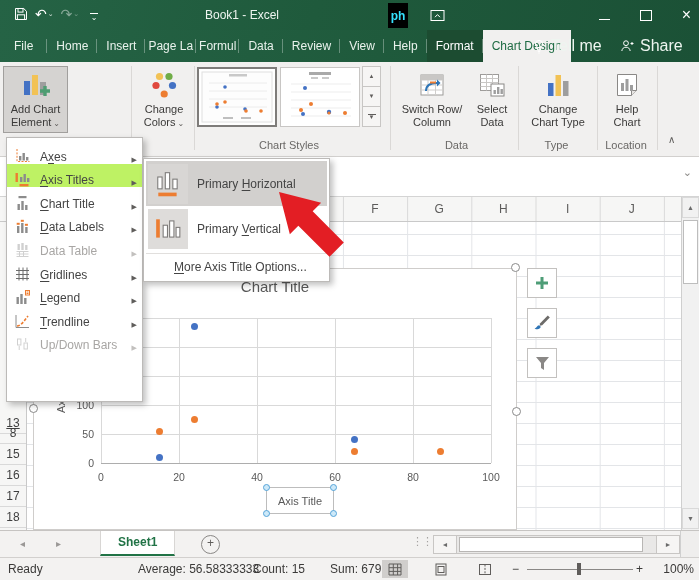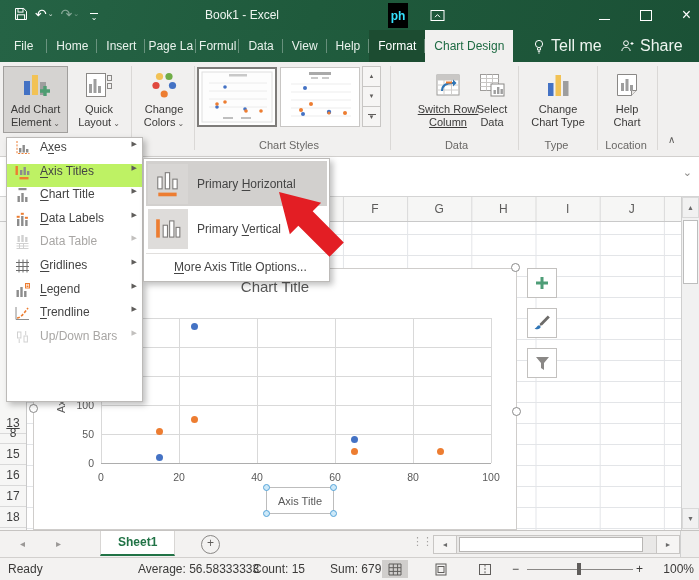--- a/index.html
+++ b/index.html
@@ -88,21 +88,21 @@
                font-size:11px;color:#595959;white-space:nowrap;}
   .xaxis-titlebox{position:absolute;left:232px;top:218px;width:66px;height:25px;border:1px solid #bdbdbd;
                   background:#fff;display:flex;align-items:center;justify-content:center;font-size:11px;color:#595959;}
   .bh{position:absolute;width:7px;height:7px;border-radius:50%;background:#cde9f9;border:1px solid #56a4d9;box-sizing:border-box;}
   .selh{position:absolute;width:9px;height:9px;border-radius:50%;background:#fff;border:1px solid #8a8a8a;box-sizing:border-box;z-index:7;}
   .cbtn{position:absolute;left:527px;width:30px;height:30px;background:#fff;border:1px solid #c3c1bf;
         display:flex;align-items:center;justify-content:center;z-index:6;box-sizing:border-box;}
   
   .menu{position:absolute;left:6px;top:137px;width:137px;height:265px;background:#fff;border:1px solid #bcbab8;
         z-index:30;padding:2px 0;box-sizing:border-box;box-shadow:3px 3px 6px rgba(0,0,0,.25);}
-  .mi{height:23.6px;display:flex;align-items:flex-start;padding:0 3px 0 5px;font-size:12px;color:#444;cursor:default;}
+  .mi{height:23.6px;display:flex;align-items:flex-end;padding:0 3px 0 5px;font-size:12px;color:#444;cursor:default;}
   .mi.hl{background:#bef264;}
   .mi.dis{color:#a8a6a4;}
   .mico{width:21px;height:16px;margin-right:7px;display:flex;align-items:center;justify-content:center;flex:none;}
   .mi.dis .mico{opacity:.4;filter:grayscale(1);}
   .mlb{flex:1;white-space:nowrap;}
   .mar{font-size:7px;color:#5f5d5b;padding-right:2px;}
   .mi.dis .mar{color:#c2c0be;}
   .mlb u{text-decoration:underline;}
   
   .submenu{position:absolute;left:143px;top:158px;width:187px;background:#fff;border:1px solid #bcbab8;
@@ -186,20 +186,21 @@
   </div>
 
   <div class="tabrow">
     <div style="display:flex">
         <div class="rtab file">File</div>
         <div class="rtab">Home</div>
         <div class="rtab">Insert</div>
         <div class="rtab trunc">Page La</div>
         <div class="rtab trunc">Formul</div>
         <div class="rtab">Data</div>
+        <div class="rtab">Review</div>
         <div class="rtab">View</div>
         <div class="rtab">Help</div>
         <div class="rtab contextual">Format</div>
         <div class="rtab active">Chart Design</div>
       </div>
     <div class="tellme">
       <svg width="12" height="15" viewBox="0 0 12 15">
           <circle cx="6" cy="5" r="3.6" fill="none" stroke="#fff"></circle>
           <path d="M4.6 9v2h2.8V9M4.8 12.3h2.4M5.3 14h1.4" stroke="#fff" fill="none"></path>
         </svg>
@@ -220,34 +221,20 @@
       <span class="ric">
         <svg width="30" height="30" viewBox="0 0 30 30">
             <rect x="3" y="11" width="6" height="14" fill="#4472c4"></rect>
             <rect x="11" y="5" width="6" height="20" fill="#f2c255"></rect>
             <rect x="19" y="12" width="6" height="13" fill="#9e9e9e"></rect>
             <path d="M24 16v10M19 21h10" stroke="#4e9d72" stroke-width="3.4"></path>
           </svg>
       </span>
       <span>Add Chart</span>
       <span><span>Element</span><span class="caret">⌄</span></span>
-    </div>
-    <div class="rbtn" style="left:70px;width:58px;">
-      <span class="ric">
-        <svg width="30" height="30" viewBox="0 0 30 30">
-            <rect x="2.5" y="3.5" width="19" height="23" fill="#fff" stroke="#8a8886"></rect>
-            <rect x="5" y="14" width="3" height="9" fill="#9e9e9e"></rect>
-            <rect x="9.5" y="9" width="3" height="14" fill="#9e9e9e"></rect>
-            <rect x="14" y="16" width="3" height="7" fill="#9e9e9e"></rect>
-            <rect x="23.5" y="5.5" width="4" height="5" fill="none" stroke="#8a8886"></rect>
-            <rect x="23.5" y="13.5" width="4" height="5" fill="none" stroke="#8a8886"></rect>
-          </svg>
-      </span>
-      <span>Quick</span>
-      <span><span>Layout</span><span class="caret">⌄</span></span>
     </div>
     <div class="rgsep" style="left:131px;"></div>
     <div class="rbtn" style="left:136px;width:56px;">
       <span class="ric">
         <svg width="30" height="30" viewBox="0 0 30 30">
             <circle cx="10.5" cy="6.5" r="3.6" fill="#f2c255"></circle>
             <circle cx="20" cy="6.5" r="3.6" fill="#70ad47"></circle>
             <circle cx="7" cy="15.5" r="3.6" fill="#e0483e"></circle>
             <circle cx="23.5" cy="15.5" r="3.6" fill="#4472c4"></circle>
             <circle cx="15.2" cy="24" r="3.6" fill="#ed7d31"></circle>
@@ -298,21 +285,21 @@
           <span>▼</span>
         </span>
       <span class="gsbtn">
           <span class="bar" style="width:8px;height:1px;background:#5f5d5b;"></span>
           <span>▼</span>
         </span>
     </div>
     <div class="rglabel" style="left:197px;width:184px;">Chart Styles</div>
     <div class="rgsep" style="left:390px;"></div>
 
-    <div class="rbtn" style="left:414px;width:68px;text-decoration:underline;">
+    <div class="rbtn" style="left:398px;width:68px;">
       <span class="ric">
         <svg width="28" height="28" viewBox="0 0 28 28">
             <rect x="3" y="4" width="22" height="20" fill="#fff" stroke="#9e9c9a"></rect>
             <path d="M3 9h22M3 14h22M3 19h22M10 4v20M17.5 4v20" stroke="#d0cecc"></path>
             <rect x="3" y="4" width="22" height="5" fill="#c9c7c5"></rect>
             <path d="M8 20c0-5 4-8 11-8" fill="none" stroke="#2e75b6" stroke-width="2"></path>
             <path d="M19 8.5l3.5 3.5-3.5 3.5z" fill="#2e75b6"></path>
             <path d="M12 11.5h6" stroke="#ed7d31" stroke-width="2"></path>
           </svg>
       </span>

